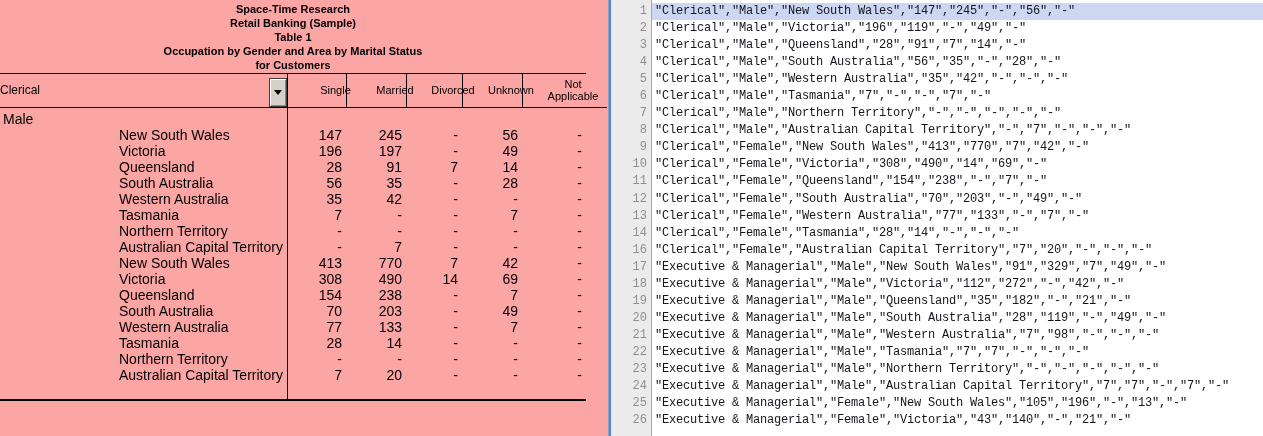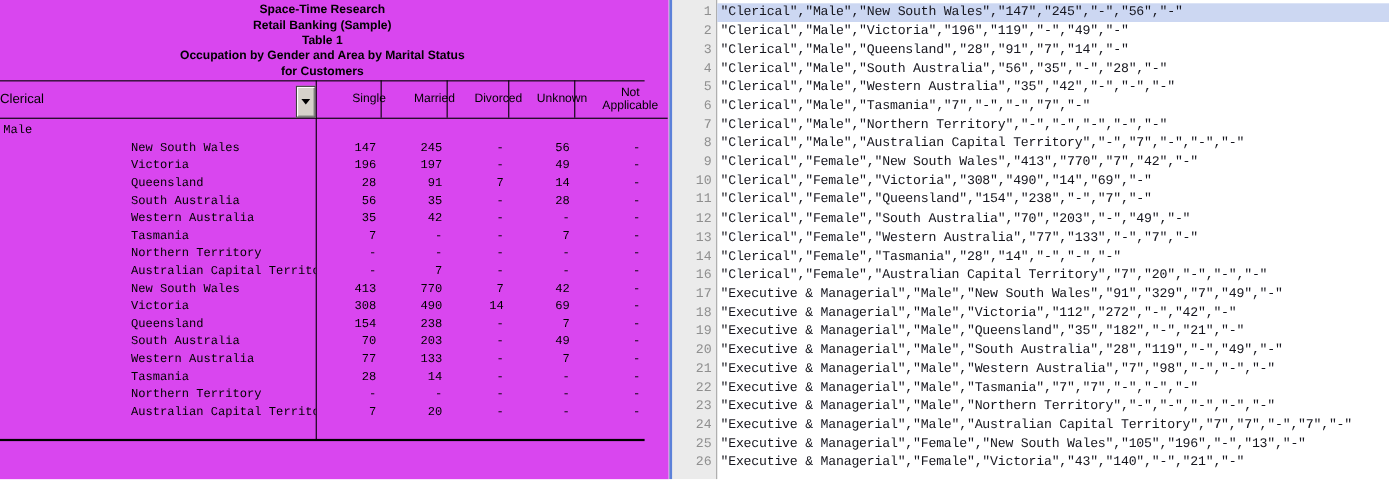--- a/index.html
+++ b/index.html
@@ -1,36 +1,36 @@
 <!DOCTYPE html>
 <html><head>
 <meta charset="utf-8">
 <style>
   html,body{margin:0;padding:0;background:#fff;}
   #screen{position:relative;width:1263px;height:436px;background:#fff;overflow:hidden;
           font-family:"Liberation Sans",sans-serif;color:#000;}
 
   
-  #report{position:absolute;left:0;top:0;width:608px;height:436px;background:#d946ef;}
+  #report{position:absolute;left:0;top:0;width:608px;height:436px;background:#fca5a5;}
   .titles{position:absolute;left:0;top:2px;width:586px;text-align:center;
           font-size:11px;font-weight:bold;line-height:14px;}
   .rule{position:absolute;background:#000;}
   .combo-text{position:absolute;left:0;top:83px;font-size:12px;}
   .combo-btn{position:absolute;left:269px;top:78px;width:16px;height:27px;
              background:#d6d2ca;border:1px solid #3f3f3f;
              box-shadow:inset 1px 1px 0 #ffffff, inset -1px -1px 0 #8a8a8a;
              display:flex;align-items:center;justify-content:center;cursor:default;}
   .combo-arrow{width:0;height:0;border-left:4px solid transparent;border-right:4px solid transparent;
                border-top:5px solid #000;}
   .thead{position:absolute;left:287px;top:73px;width:299px;height:34px;display:grid;
          grid-template-columns:59px 60px 56px 60px 64px;align-items:center;padding-left:19px;}
   .thead .hcell{text-align:center;font-size:11px;line-height:12px;}
   #table-body{position:absolute;left:0;top:111px;width:586px;}
   .trow{display:grid;grid-template-columns:287px 59px 60px 56px 60px 64px;height:16px;
-        align-items:center;font-size:11px;font-family:Liberation Mono, monospace;}
+        align-items:center;font-size:14px;}
   .cell-label{white-space:nowrap;overflow:hidden;}
   .cell-label.group{padding-left:3px;}
   .cell-label.state{padding-left:119px;}
   .cell-val{text-align:right;padding-right:4px;}
 
   
   #editor{position:absolute;left:608px;top:0;width:655px;height:436px;background:#fff;overflow:hidden;
           font-family:"Liberation Mono","DejaVu Sans Mono",monospace;}
   .ed-border-outer{position:absolute;left:0;top:0;width:1px;height:436px;background:#8aa0c6;}
   .ed-border-blue{position:absolute;left:1px;top:0;width:2px;height:436px;background:#5c81d9;}

